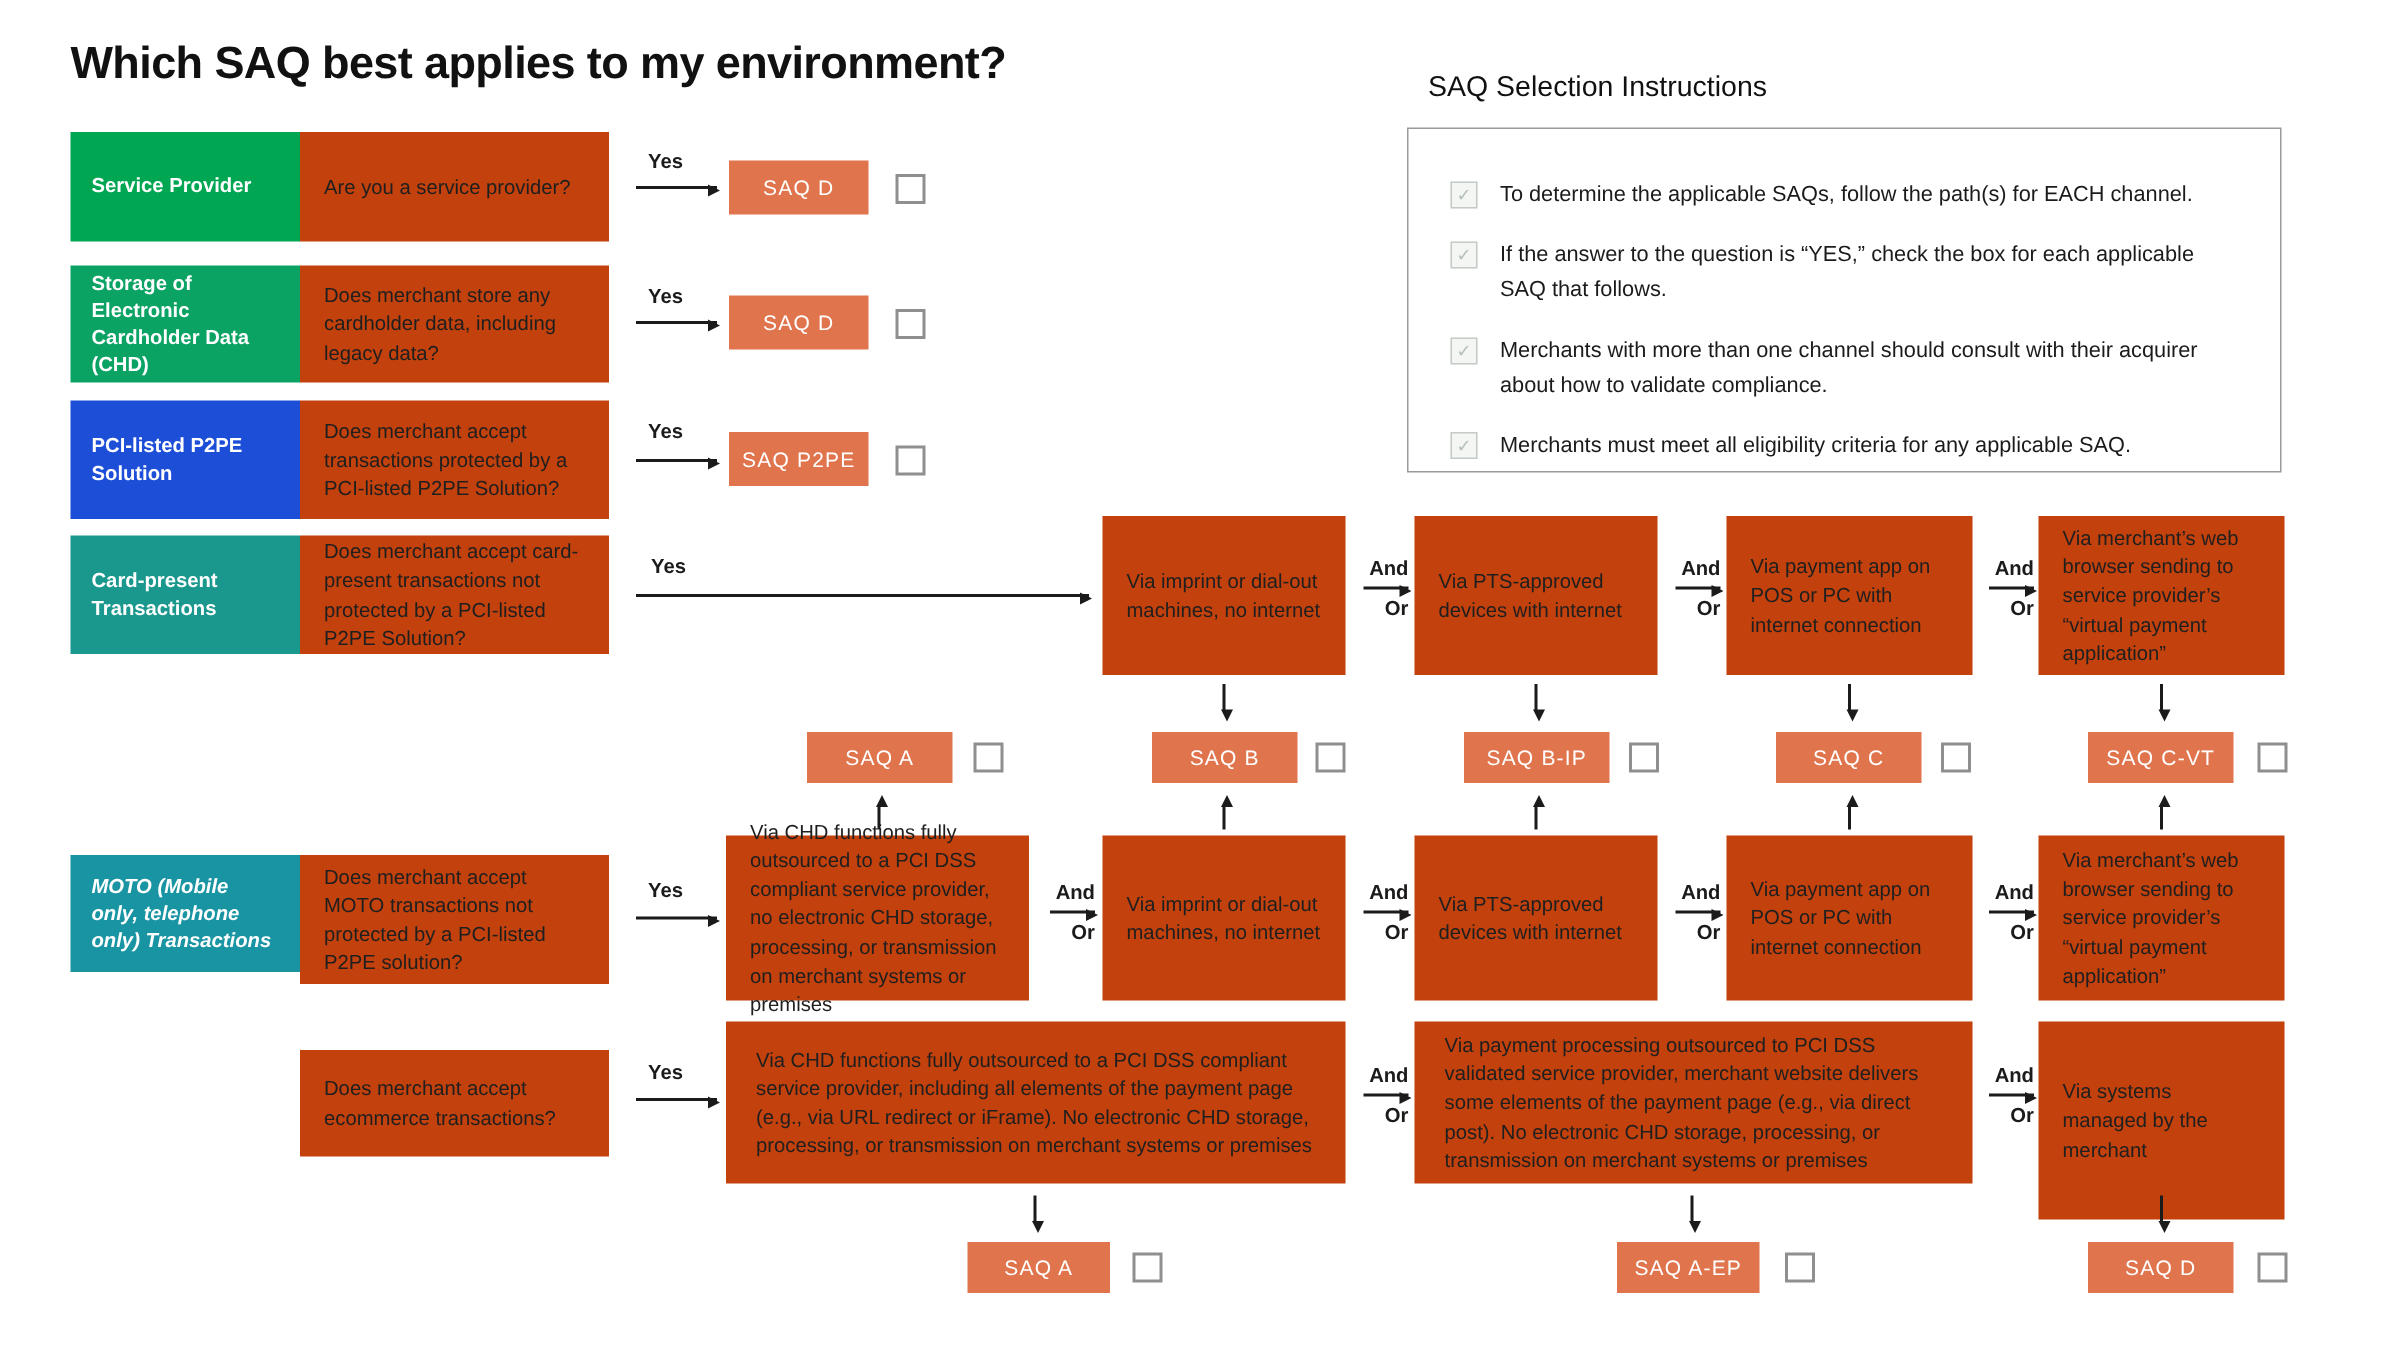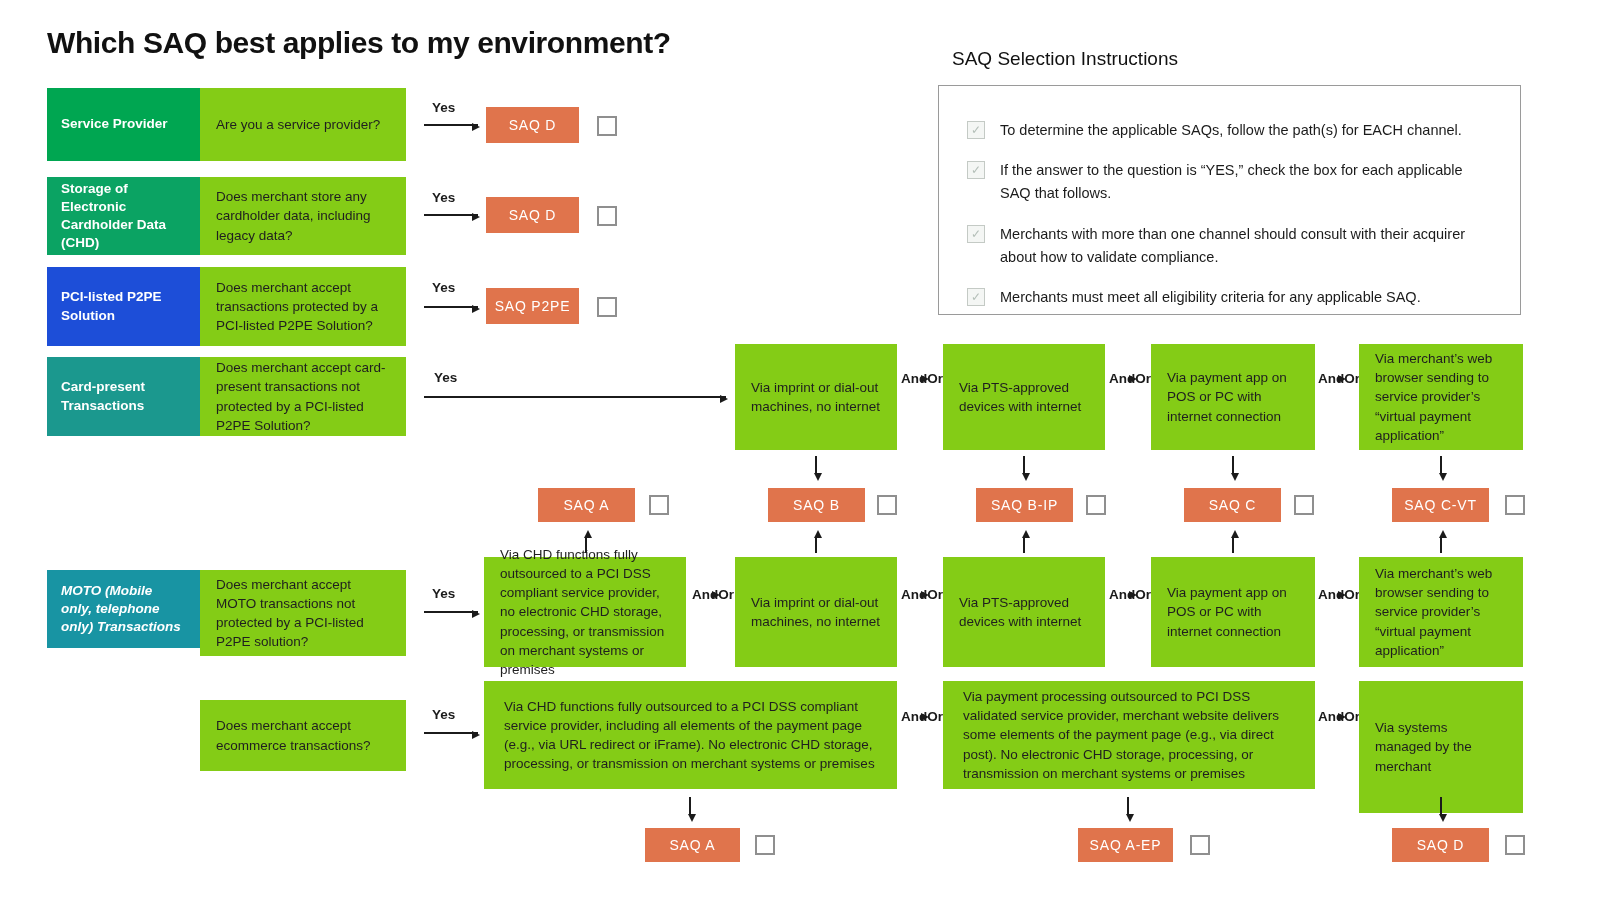--- a/index.html
+++ b/index.html
@@ -10,41 +10,41 @@
   .page-title {
     position:absolute; left:47px; top:26px; font-size:30px; font-weight:bold;
     letter-spacing:-0.4px; color:#111;
   }
   .cat {
     position:absolute; color:#fff; font-weight:bold; font-size:13.5px;
     display:flex; align-items:center; padding:0 14px; box-sizing:border-box;
     line-height:1.35;
   }
   .gbox {
-    position:absolute; background:#84cc16; color:#1f1f1f; font-size:13.5px;
+    position:absolute; background:#c2410c; color:#1f1f1f; font-size:13.5px;
     display:flex; align-items:center; padding:0 16px; box-sizing:border-box;
     line-height:1.42;
   }
   .gbox.wide { padding:0 20px; }
   .saq {
     position:absolute; background:#E0744C; color:#fff; font-size:14px;
     display:flex; align-items:center; justify-content:center; letter-spacing:0.8px;
   }
   .cb {
     position:absolute; width:20px; height:20px; background:#fff;
     border:2px solid #8f8f8f; box-sizing:border-box;
   }
   .yeslbl { position:absolute; font-weight:bold; font-size:13.5px; }
   .harrow { position:absolute; height:0; border-top:2px solid #1b1b1b; }
   .harrow::after {
     content:""; position:absolute; right:-2px; top:-3px; width:0; height:0;
     border-left:8px solid #1b1b1b; border-top:4px solid transparent; border-bottom:4px solid transparent;
   }
   .andor {
-    position:absolute; width:38px; display:flex; flex-direction:row; align-items:flex-start;
+    position:absolute; width:38px; display:flex; flex-direction:column; align-items:flex-end;
   }
   .andor .lbl { font-weight:bold; font-size:13.5px; line-height:15px; }
   .mini-arrow { position:relative; width:30px; height:0; border-top:2px solid #1b1b1b; margin:5px 0; }
   .mini-arrow::after {
     content:""; position:absolute; right:-2px; top:-3px; width:0; height:0;
     border-left:8px solid #1b1b1b; border-top:4px solid transparent; border-bottom:4px solid transparent;
   }
   .vline { position:absolute; width:0; border-left:2px solid #1b1b1b; }
   .vline.down::after {
     content:""; position:absolute; left:-3px; bottom:-7px; width:0; height:0;

